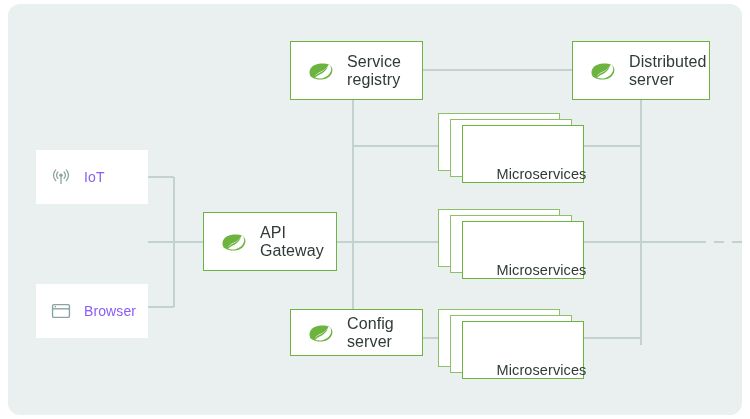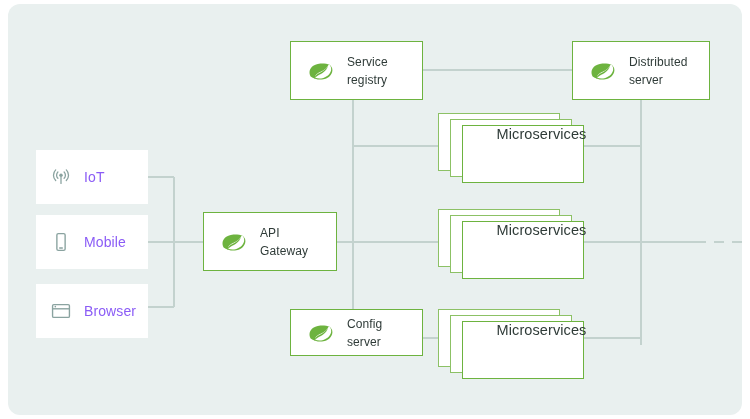--- a/index.html
+++ b/index.html
@@ -62,21 +62,21 @@
     letter-spacing: .1px;
   }
 
   
   .service {
     border: 1px solid #6db33f;
     padding-left: 14px;
     gap: 12px;
   }
   .service .label {
-    font-size: 12px;
+    font-size: 16px;
     line-height: 18px;
     color: #2f3b38;
     white-space: pre-line;
     letter-spacing: .1px;
   }
 
   
   .ms-stack {
     position: absolute;
     width: 150px;
@@ -89,21 +89,21 @@
     height: 58px;
     background: #ffffff;
     border: 1px solid #8cc165;
   }
   .ms-stack .card.back2 { left: 0px;  top: 0px;  }
   .ms-stack .card.back1 { left: 12px; top: 6px;  }
   .ms-stack .card.front {
     left: 24px; top: 12px;
     border-color: #6db33f;
     display: flex;
-    align-items: flex-start;
+    align-items: flex-end;
     justify-content: center;
     padding-left: 37px;
   }
   .ms-stack .label {
     font-size: 14.5px;
     color: #2f3b38;
     letter-spacing: .1px;
   }
 
   
@@ -153,29 +153,20 @@
         <path d="M8.6 6.6a4.8 4.8 0 0 0 0 6.8"></path>
         <path d="M15.4 6.6a4.8 4.8 0 0 1 0 6.8"></path>
         <path d="M6.2 4.2a8.2 8.2 0 0 0 0 11.6"></path>
         <path d="M17.8 4.2a8.2 8.2 0 0 1 0 11.6"></path>
         <path d="M12 12v7"></path>
       </svg>
     </span>
     <span class="label">IoT</span>
   </div>
 
-  <div class="node client" style="left:36px; top:215px; width:112px; height:54px;">
-    <span class="client-icon">
-      <svg viewBox="0 0 24 24" width="22" height="22" fill="none" stroke="#8aa3a0" stroke-width="1.5">
-        <rect x="7.5" y="2.8" width="9" height="18.4" rx="1.6"></rect>
-        <line x1="10.6" y1="18.6" x2="13.4" y2="18.6" stroke-linecap="round"></line>
-      </svg>
-    </span>
-    <span class="label">Mobile</span>
-  </div>
 
   <div class="node client" style="left:36px; top:284px; width:112px; height:54px;">
     <span class="client-icon">
       <svg viewBox="0 0 24 24" width="22" height="22" fill="none" stroke="#8aa3a0" stroke-width="1.5">
         <rect x="2.8" y="5" width="18.4" height="14" rx="1.4"></rect>
         <line x1="2.8" y1="9.6" x2="21.2" y2="9.6"></line>
         <circle cx="5.8" cy="7.3" r=".9" fill="#8aa3a0" stroke="none"></circle>
       </svg>
     </span>
     <span class="label">Browser</span>

